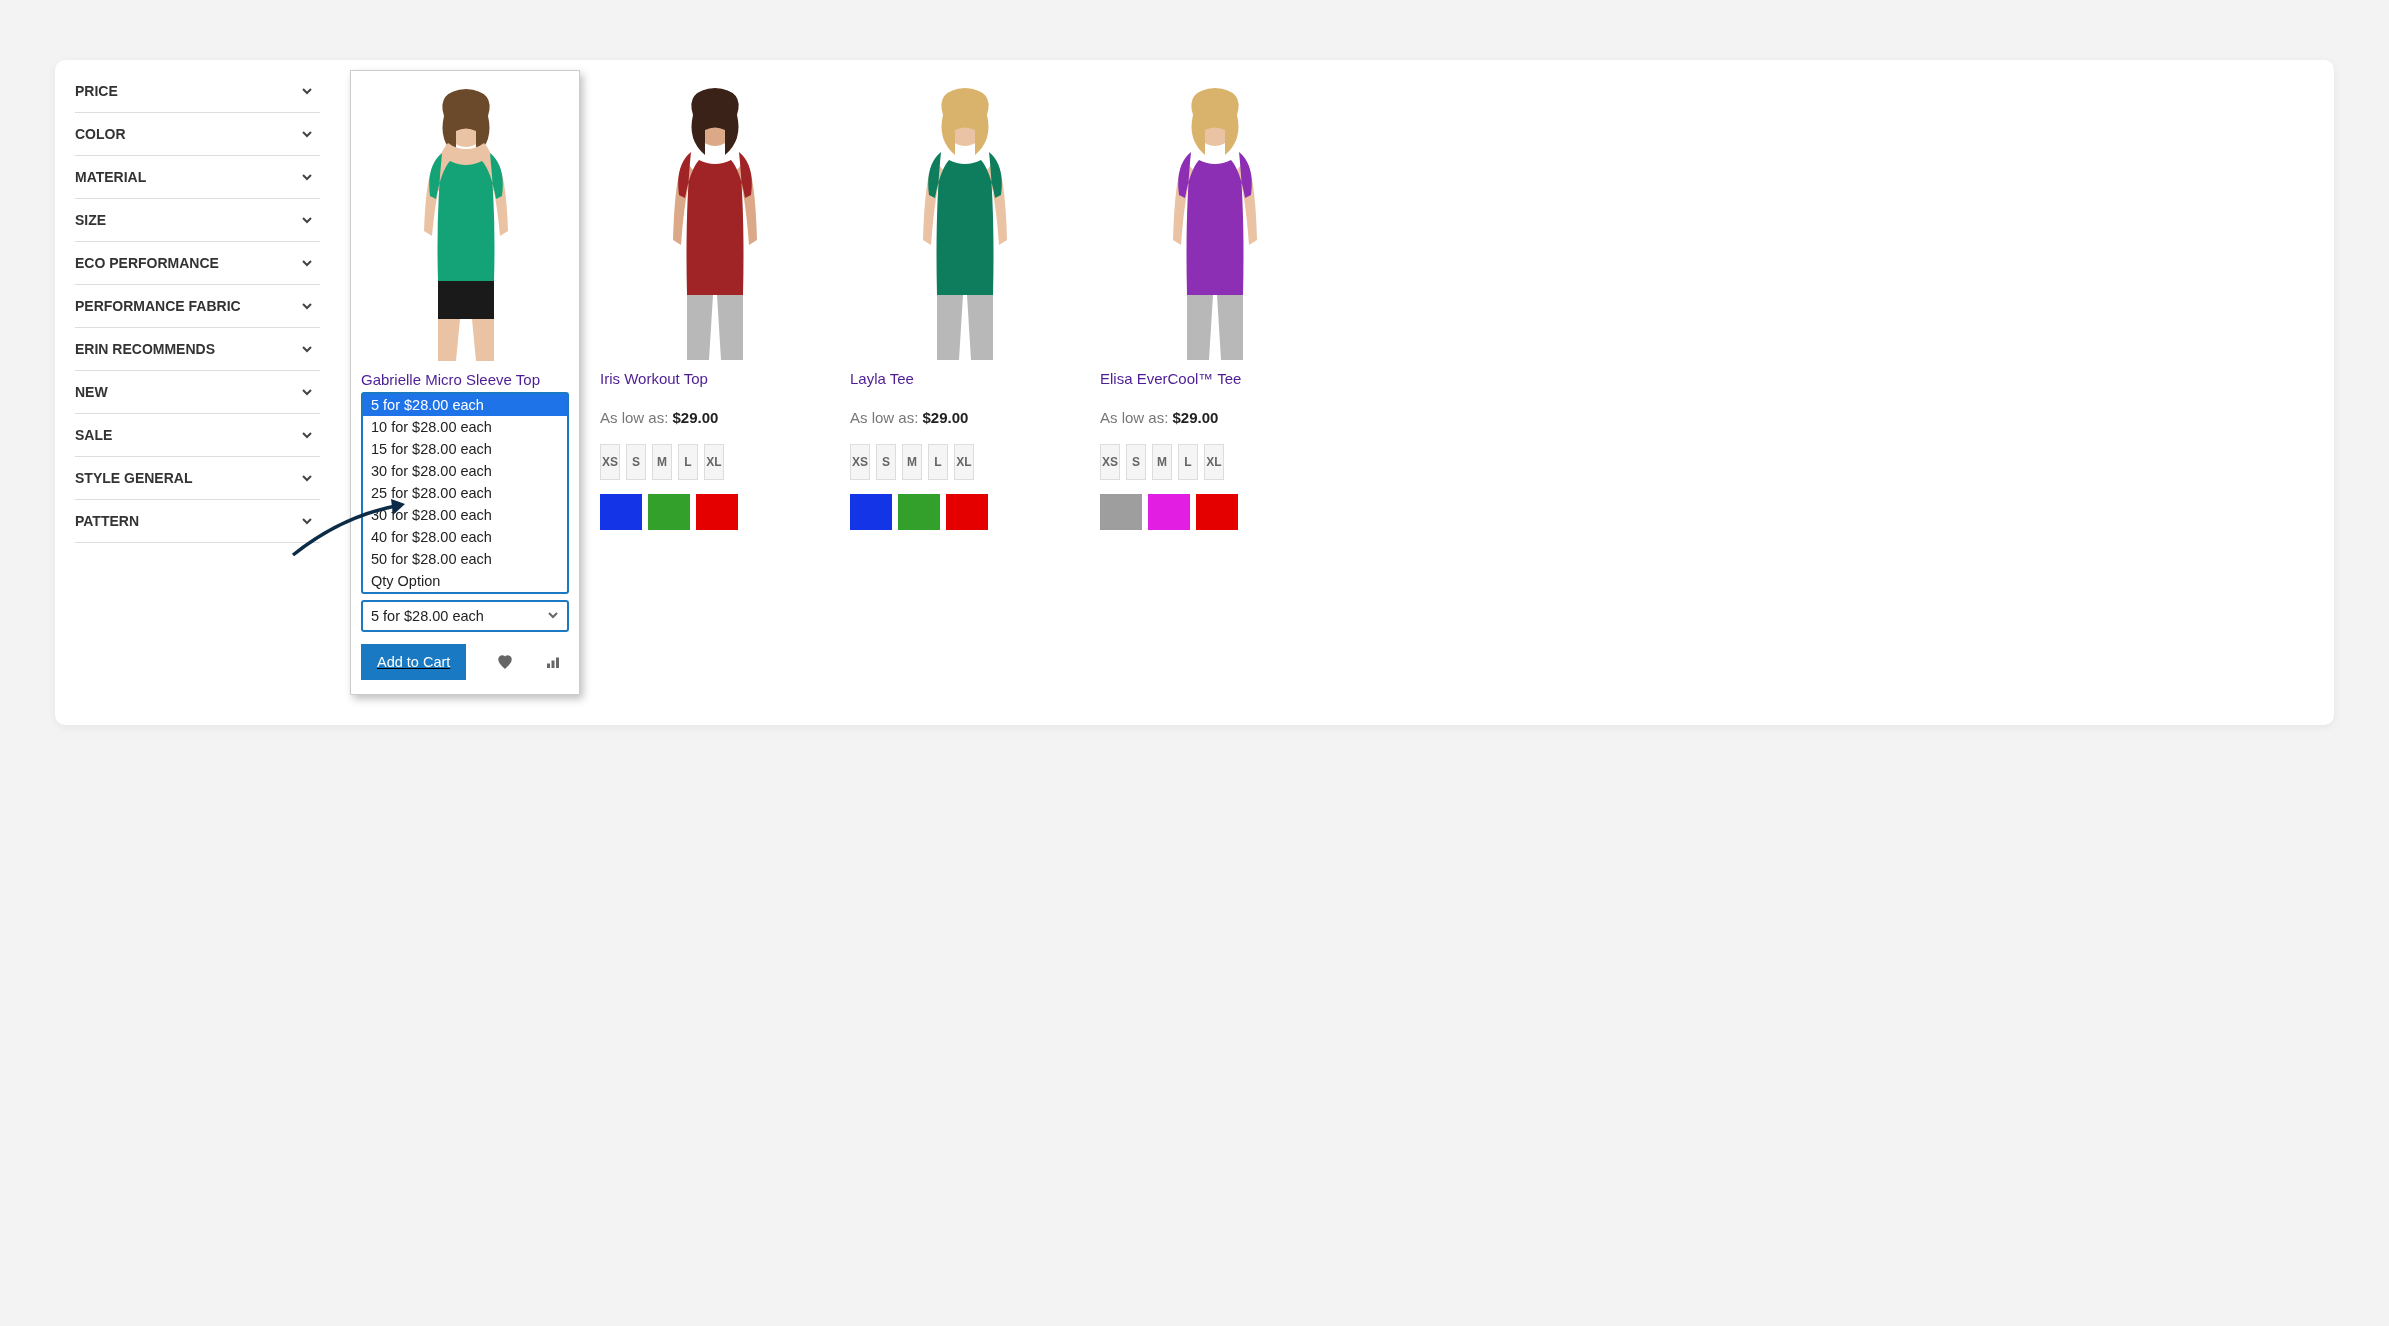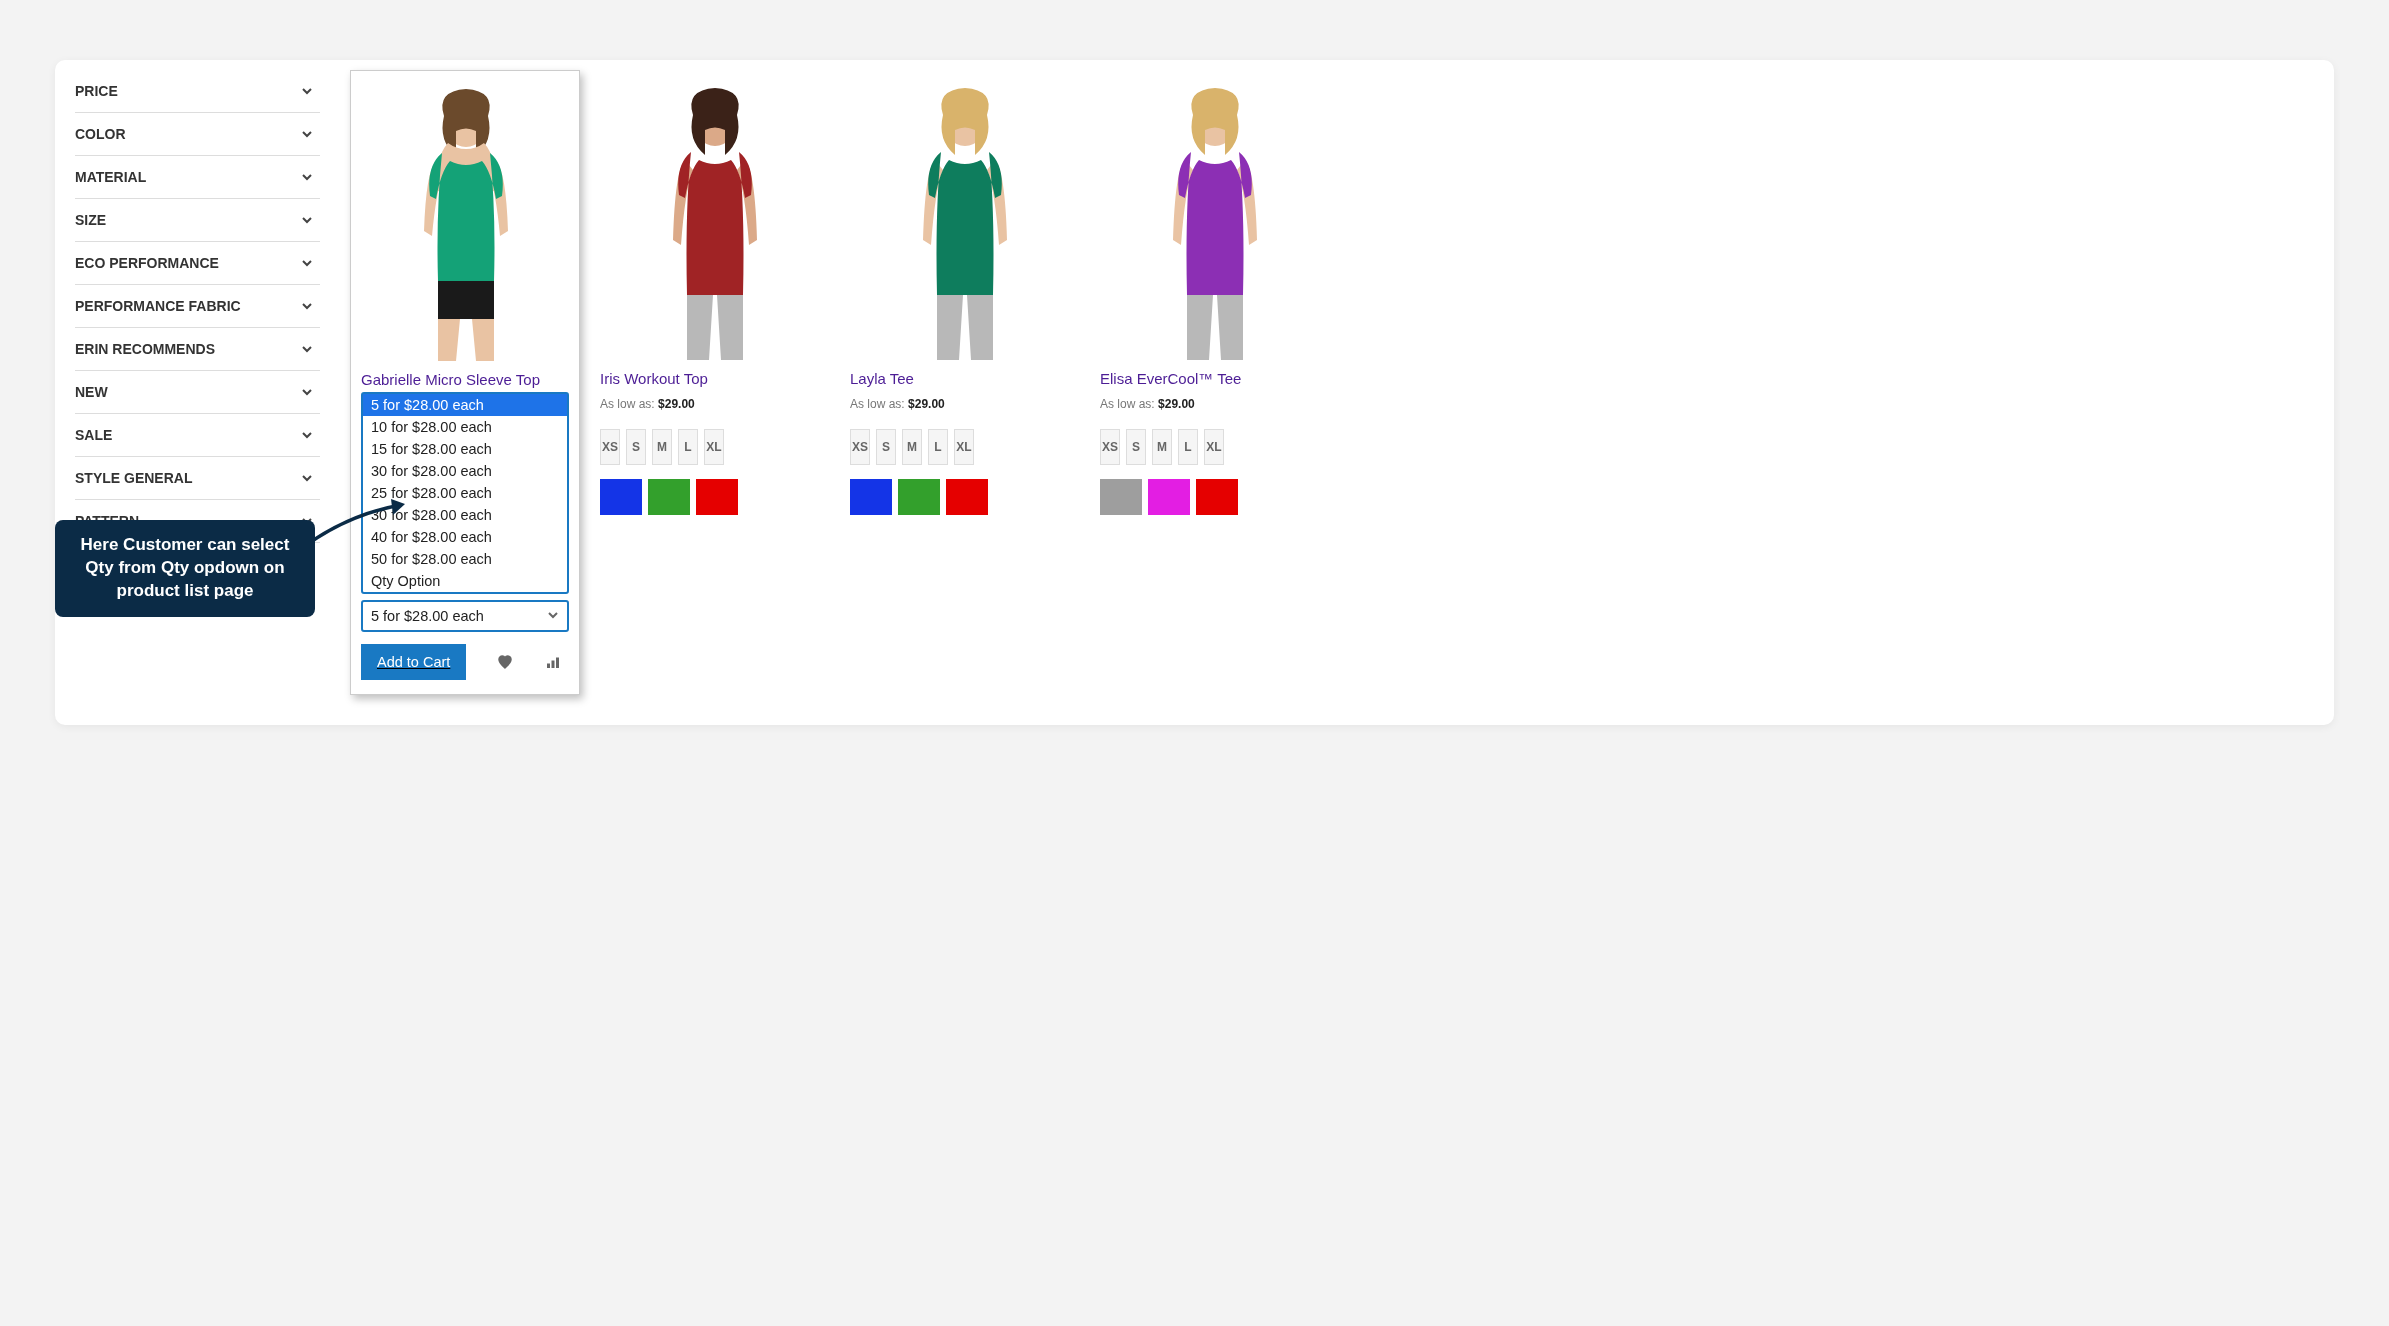--- a/index.html
+++ b/index.html
@@ -37,21 +37,21 @@
   .filter .chev svg { width: 12px; height: 12px; stroke: #444; stroke-width: 2; fill: none; }
 
   .grid { flex: 1; display: flex; flex-wrap: wrap; gap: 20px; position: relative; }
   .product { width: 230px; position: relative; }
   .product-img {
     width: 230px; height: 290px; display: flex; align-items: flex-end; justify-content: center;
     position: relative; overflow: hidden;
   }
   .product-img svg { width: 200px; height: 290px; }
   .pname { font-size: 15px; color: #4c1d95; margin-top: 10px; }
-  .price-line { font-size: 12px; color: #777; margin-top: 10px; }
+  .price-line { font-size: 15px; color: #777; margin-top: 22px; }
   .price-line .bold { font-weight: 700; color: #222; }
   .sizes { display: flex; flex-wrap: wrap; gap: 6px; margin-top: 18px; }
   .size-sw {
     width: 20px; height: 36px; border: 1px solid #ddd; background: #f5f5f5;
     display: flex; align-items: center; justify-content: center;
     font-size: 12px; color: #666; font-weight: 600; cursor: pointer;
   }
   .colors { display: flex; gap: 6px; margin-top: 14px; }
   .col-sw { width: 42px; height: 36px; cursor: pointer; }
 
@@ -329,14 +329,13 @@
     </div>
   </div>
 
   <div class="arrow">
     <svg viewBox="0 0 140 70">
       <path d="M10 60 Q60 20 118 10"></path>
       <path d="M108 4 L122 9 L110 20" fill="#0b2b46" stroke="none"></path>
     </svg>
   </div>
 
-  <div class="callout">Here Customer can select Qty from Qty opdown on product list page</div>
 </div>
 
 </body></html>

